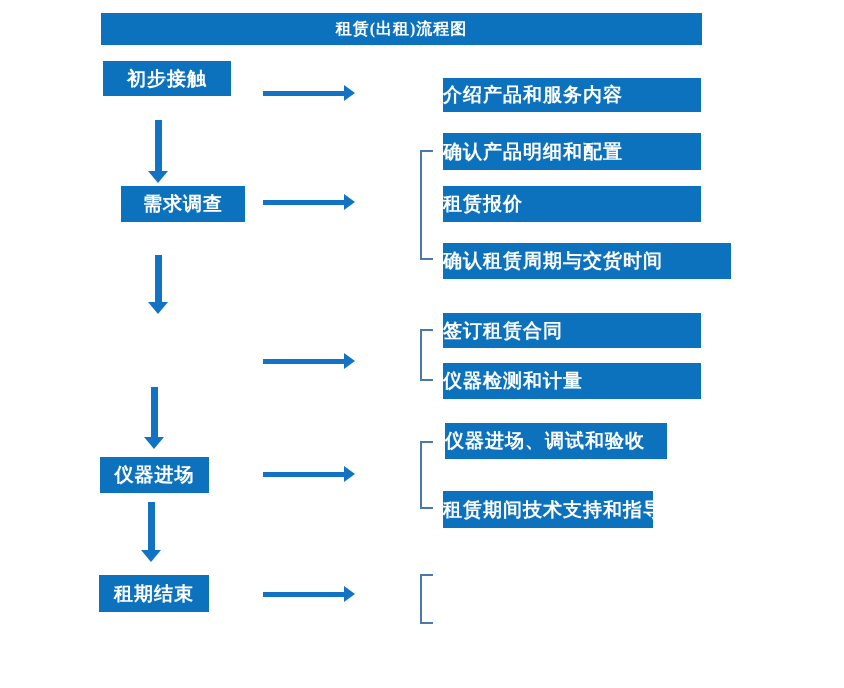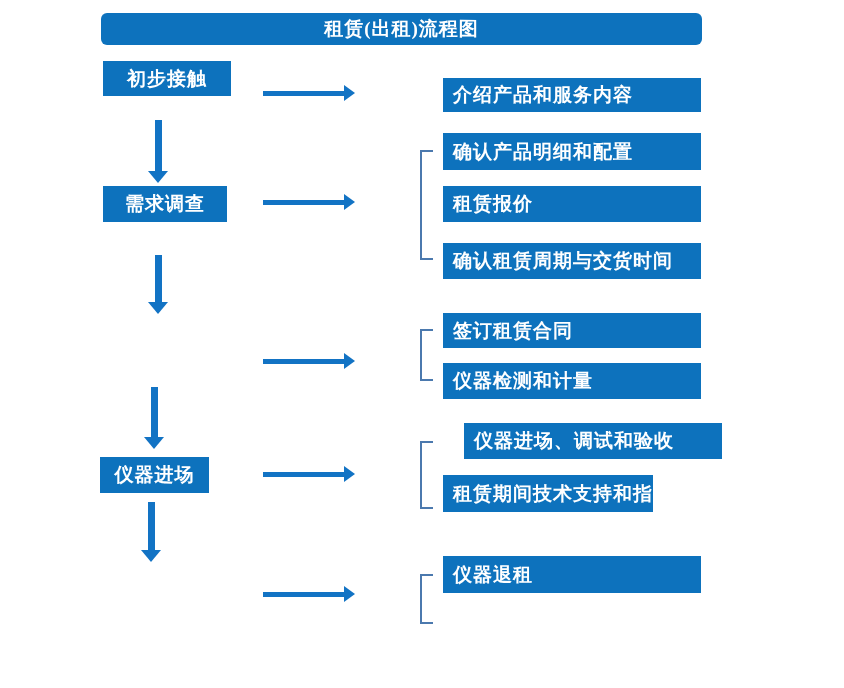--- a/index.html
+++ b/index.html
@@ -24,29 +24,27 @@
     color: var(--text-white, #fff);
     font-weight: bold;
     display: flex;
     align-items: center;
     font-size: 19px;
     letter-spacing: 1px;
     white-space: nowrap;
   }
   .titlebar {
     justify-content: center;
-    font-size: 19px;
-    border-radius: 6px;
+    font-size: 16px;
   }
   .stagebox {
     justify-content: center;
   }
   .detailbox {
     justify-content: flex-start;
-    padding-left: 10px;
   }
   
   .harrow {
     position: absolute;
     height: 16px;
     display: flex;
     align-items: center;
   }
   .harrow .shaft {
     flex: 1;
@@ -88,22 +86,23 @@
   }
 </style>
 </head>
 <body>
 
 <div id="canvas">
 
   <div class="bluebox titlebar" style="left:101px; top:13px; width:601px; height:32px;">租赁(出租)流程图</div>
 
   <div class="bluebox stagebox" style="left:103px; top:61px;  width:128px; height:35px;">初步接触</div>
-  <div class="bluebox stagebox" style="left:103px; top:186px; width:124px; height:36px;">需求调查</div>
+  <div class="bluebox stagebox" style="left:121px; top:186px; width:124px; height:36px;">需求调查</div>
   <div class="bluebox stagebox" style="left:100px; top:457px; width:109px; height:36px;">仪器进场</div>
+  <div class="bluebox stagebox" style="left:99px;  top:575px; width:110px; height:37px;">租期结束</div>
 
   <div class="varrow" style="left:148px; top:120px; height:63px;">
     <div class="shaft"></div>
     <div class="head"></div>
   </div>
   <div class="varrow" style="left:148px; top:255px; height:59px;">
     <div class="shaft"></div>
     <div class="head"></div>
   </div>
   <div class="varrow" style="left:144px; top:387px; height:62px;">
@@ -138,23 +137,22 @@
 
   <div class="bracket" style="left:420px; top:150px; height:110px;"></div>
   <div class="bracket" style="left:420px; top:329px; height:52px;"></div>
   <div class="bracket" style="left:420px; top:441px; height:68px;"></div>
   <div class="bracket" style="left:420px; top:574px; height:50px;"></div>
 
   <div class="bluebox detailbox" style="left:443px; top:78px;  width:258px; height:34px;">介绍产品和服务内容</div>
 
   <div class="bluebox detailbox" style="left:443px; top:133px; width:258px; height:37px;">确认产品明细和配置</div>
   <div class="bluebox detailbox" style="left:443px; top:186px; width:258px; height:36px;">租赁报价</div>
-  <div class="bluebox detailbox" style="left:443px; top:243px; width:258px; height:36px;">确认租赁周期与交货时间</div>
+  <div class="bluebox detailbox" style="left:443px; top:243px; width:288px; height:36px;">确认租赁周期与交货时间</div>
 
   <div class="bluebox detailbox" style="left:443px; top:363px; width:258px; height:36px;">仪器检测和计量</div>
   <div class="bluebox detailbox" style="left:443px; top:313px; width:258px; height:35px;">签订租赁合同</div>
 
-  <div class="bluebox detailbox" style="left:464px; top:423px; width:258px; height:36px;">仪器进场、调试和验收</div>
-  <div class="bluebox detailbox" style="left:443px; top:475px; width:210px; height:37px;">租赁期间技术支持和指导</div>
+  <div class="bluebox detailbox" style="left:445px; top:423px; width:222px; height:36px;">仪器进场、调试和验收</div>
+  <div class="bluebox detailbox" style="left:443px; top:491px; width:210px; height:37px;">租赁期间技术支持和指导</div>
 
-  <div class="bluebox detailbox" style="left:443px; top:556px; width:258px; height:37px;">仪器退租</div>
 
 </div>
 
 </body></html>

